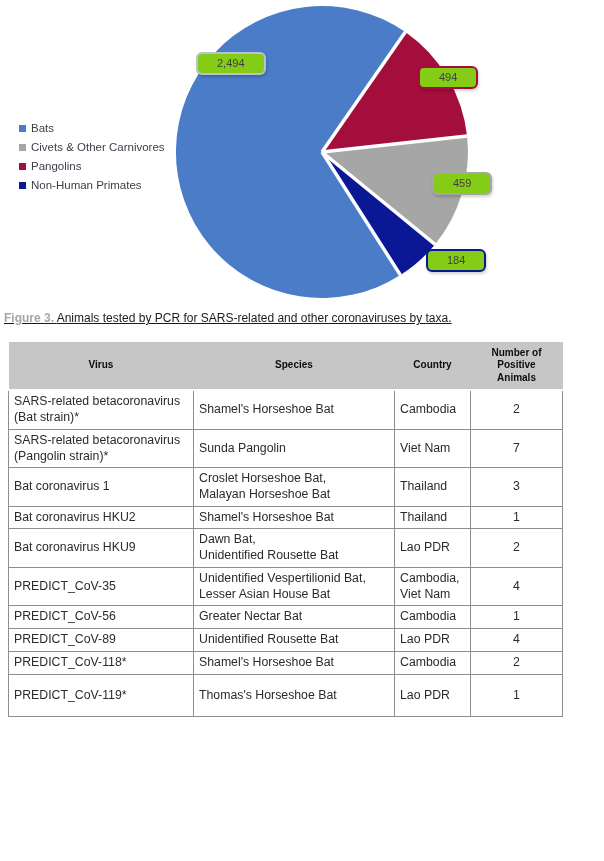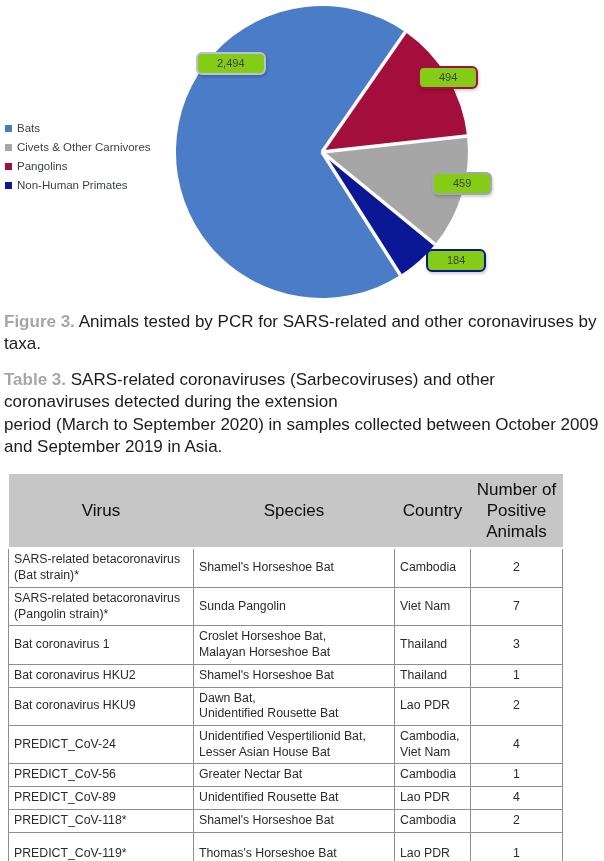--- a/index.html
+++ b/index.html
@@ -1,41 +1,41 @@
 <!DOCTYPE html>
 <html><head>
 <meta charset="utf-8">
 <style>
   html,body{margin:0;padding:0;background:#ffffff;}
   body{width:604px;height:861px;font-family:"Liberation Sans","DejaVu Sans",sans-serif;color:#1b1b1b;overflow:hidden;}
   .page{position:relative;width:604px;height:861px;background:#fff;}
 
   
   .chart{position:relative;width:604px;height:305px;}
-  .legend{position:absolute;left:5px;top:119px;}
+  .legend{position:absolute;left:19px;top:119px;}
   .legend-item{display:flex;align-items:center;height:19px;}
   .swatch{width:7px;height:7px;margin-right:5px;flex:0 0 auto;}
   .legend-label{font-size:11.5px;color:#3a3f4a;line-height:1;}
   .callout{position:absolute;background:#84cc16;border:2px solid #bfbfbf;border-radius:6px;
            padding:3px 19px;font-size:11px;color:#404040;line-height:1.2;
            box-shadow:1px 2px 3px rgba(0,0,0,0.18);}
   .c0{left:196px;top:52px;}
   .c1{left:418px;top:66px;}
   .c2{left:432px;top:172px;}
   .c3{left:426px;top:249px;}
 
   
-  .caption{margin:6px 4px 0 4px;font-size:17px;line-height:1.32;color:#1b1b1b;white-space:pre-line;}
+  .caption{margin:6px 4px 0 4px;font-size:12px;line-height:1.32;color:#1b1b1b;white-space:pre-line;text-decoration:underline;}
   .caption .cap-label{font-weight:700;color:#a6a6a6;}
   .table-caption{margin-top:13px;}
 
   
   table.data{border-collapse:collapse;table-layout:fixed;width:554px;margin:15px 0 0 8px;}
   table.data thead th{background:#c6c6c6;border:none;border-bottom:2px solid #ffffff;
-      font-weight:400;color:#0d0d0d;font-size:17px;padding:5px 3px;text-align:center;
+      font-weight:700;color:#0d0d0d;font-size:10px;padding:5px 3px;text-align:center;
       vertical-align:middle;white-space:pre-line;line-height:1.25;}
   table.data tbody td{border:1px solid #8e8e8e;padding:3px 5px;font-size:12.3px;color:#2b2b2b;
       vertical-align:middle;white-space:pre-line;line-height:1.28;}
   table.data tbody td.num{text-align:center;}
   table.data tbody tr:last-child td{padding-top:13px;padding-bottom:13px;}
 </style>
 </head>
 <body>
 
 <div class="page">
@@ -72,22 +72,20 @@
     </div>
 
     <div class="callout c0" style="border-color: rgb(185, 194, 211);">2,494</div>
     <div class="callout c1" style="border-color: rgb(164, 14, 60);">494</div>
     <div class="callout c2" style="border-color: rgb(166, 166, 166);">459</div>
     <div class="callout c3" style="border-color: rgb(10, 24, 149);">184</div>
   </div>
 
   <div class="caption"><span class="cap-label">Figure 3.</span> <span>Animals tested by PCR for SARS-related and other coronaviruses by taxa.</span></div>
 
-  <div class="caption table-caption"><span class="cap-label">Table 3.</span> <span>SARS-related coronaviruses (Sarbecoviruses) and other coronaviruses detected during the extension
-period (March to September 2020) in samples collected between October 2009 and September 2019 in Asia.</span></div>
 
   <table class="data">
     <colgroup>
       <col style="width:185px">
         <col style="width:201px">
         <col style="width:76px">
         <col style="width:92px">
     </colgroup>
     <thead>
       <tr>
@@ -128,21 +126,21 @@
           <td class="num">1</td>
         </tr>
         <tr>
           <td>Bat coronavirus HKU9</td>
           <td>Dawn Bat,
 Unidentified Rousette Bat</td>
           <td>Lao PDR</td>
           <td class="num">2</td>
         </tr>
         <tr>
-          <td>PREDICT_CoV-24</td>
+          <td>PREDICT_CoV-35</td>
           <td>Unidentified Vespertilionid Bat,
 Lesser Asian House Bat</td>
           <td>Cambodia,
 Viet Nam</td>
           <td class="num">4</td>
         </tr>
         <tr>
           <td>PREDICT_CoV-56</td>
           <td>Greater Nectar Bat</td>
           <td>Cambodia</td>

